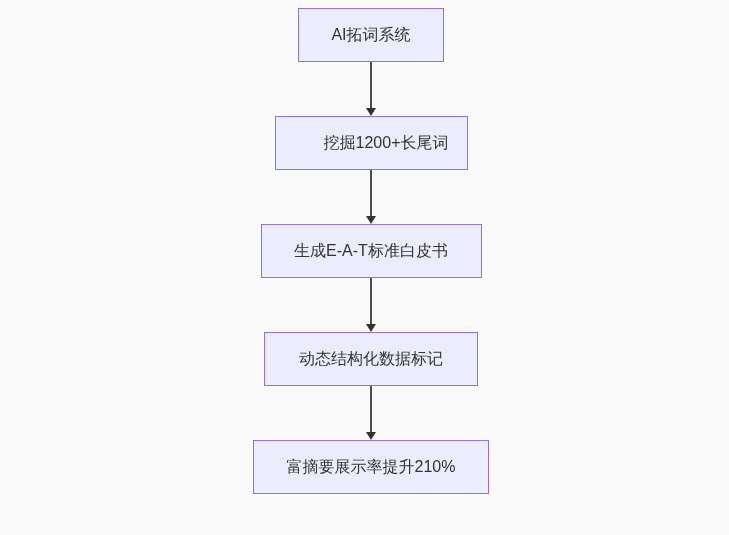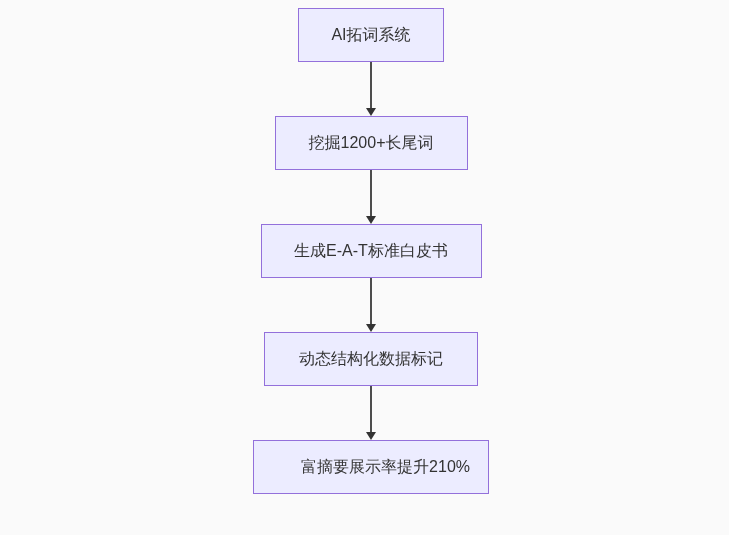--- a/index.html
+++ b/index.html
@@ -35,24 +35,24 @@
     display: flex;
     align-items: center;
     justify-content: center;
     background: var(--node-fill, #ECECFF);
     border: 1.4px solid var(--node-border, #9370DB);
     color: var(--text, #333333);
     font-size: 16px;
     white-space: nowrap;
   }
   .node.n1 { min-width: 146px; }
-  .node.n2 { min-width: 193px; }
+  .node.n2 { min-width: 193px; justify-content: flex-end; }
   .node.n3 { min-width: 221px; }
   .node.n4 { min-width: 214px; }
-  .node.n5 { min-width: 236px; justify-content: flex-end; }
+  .node.n5 { min-width: 236px; }
   .edge {
     height: 54px;
     width: 12px;
     display: flex;
     flex-direction: column;
     align-items: center;
   }
   .edge .line {
     flex: 1;
     width: 2px;

